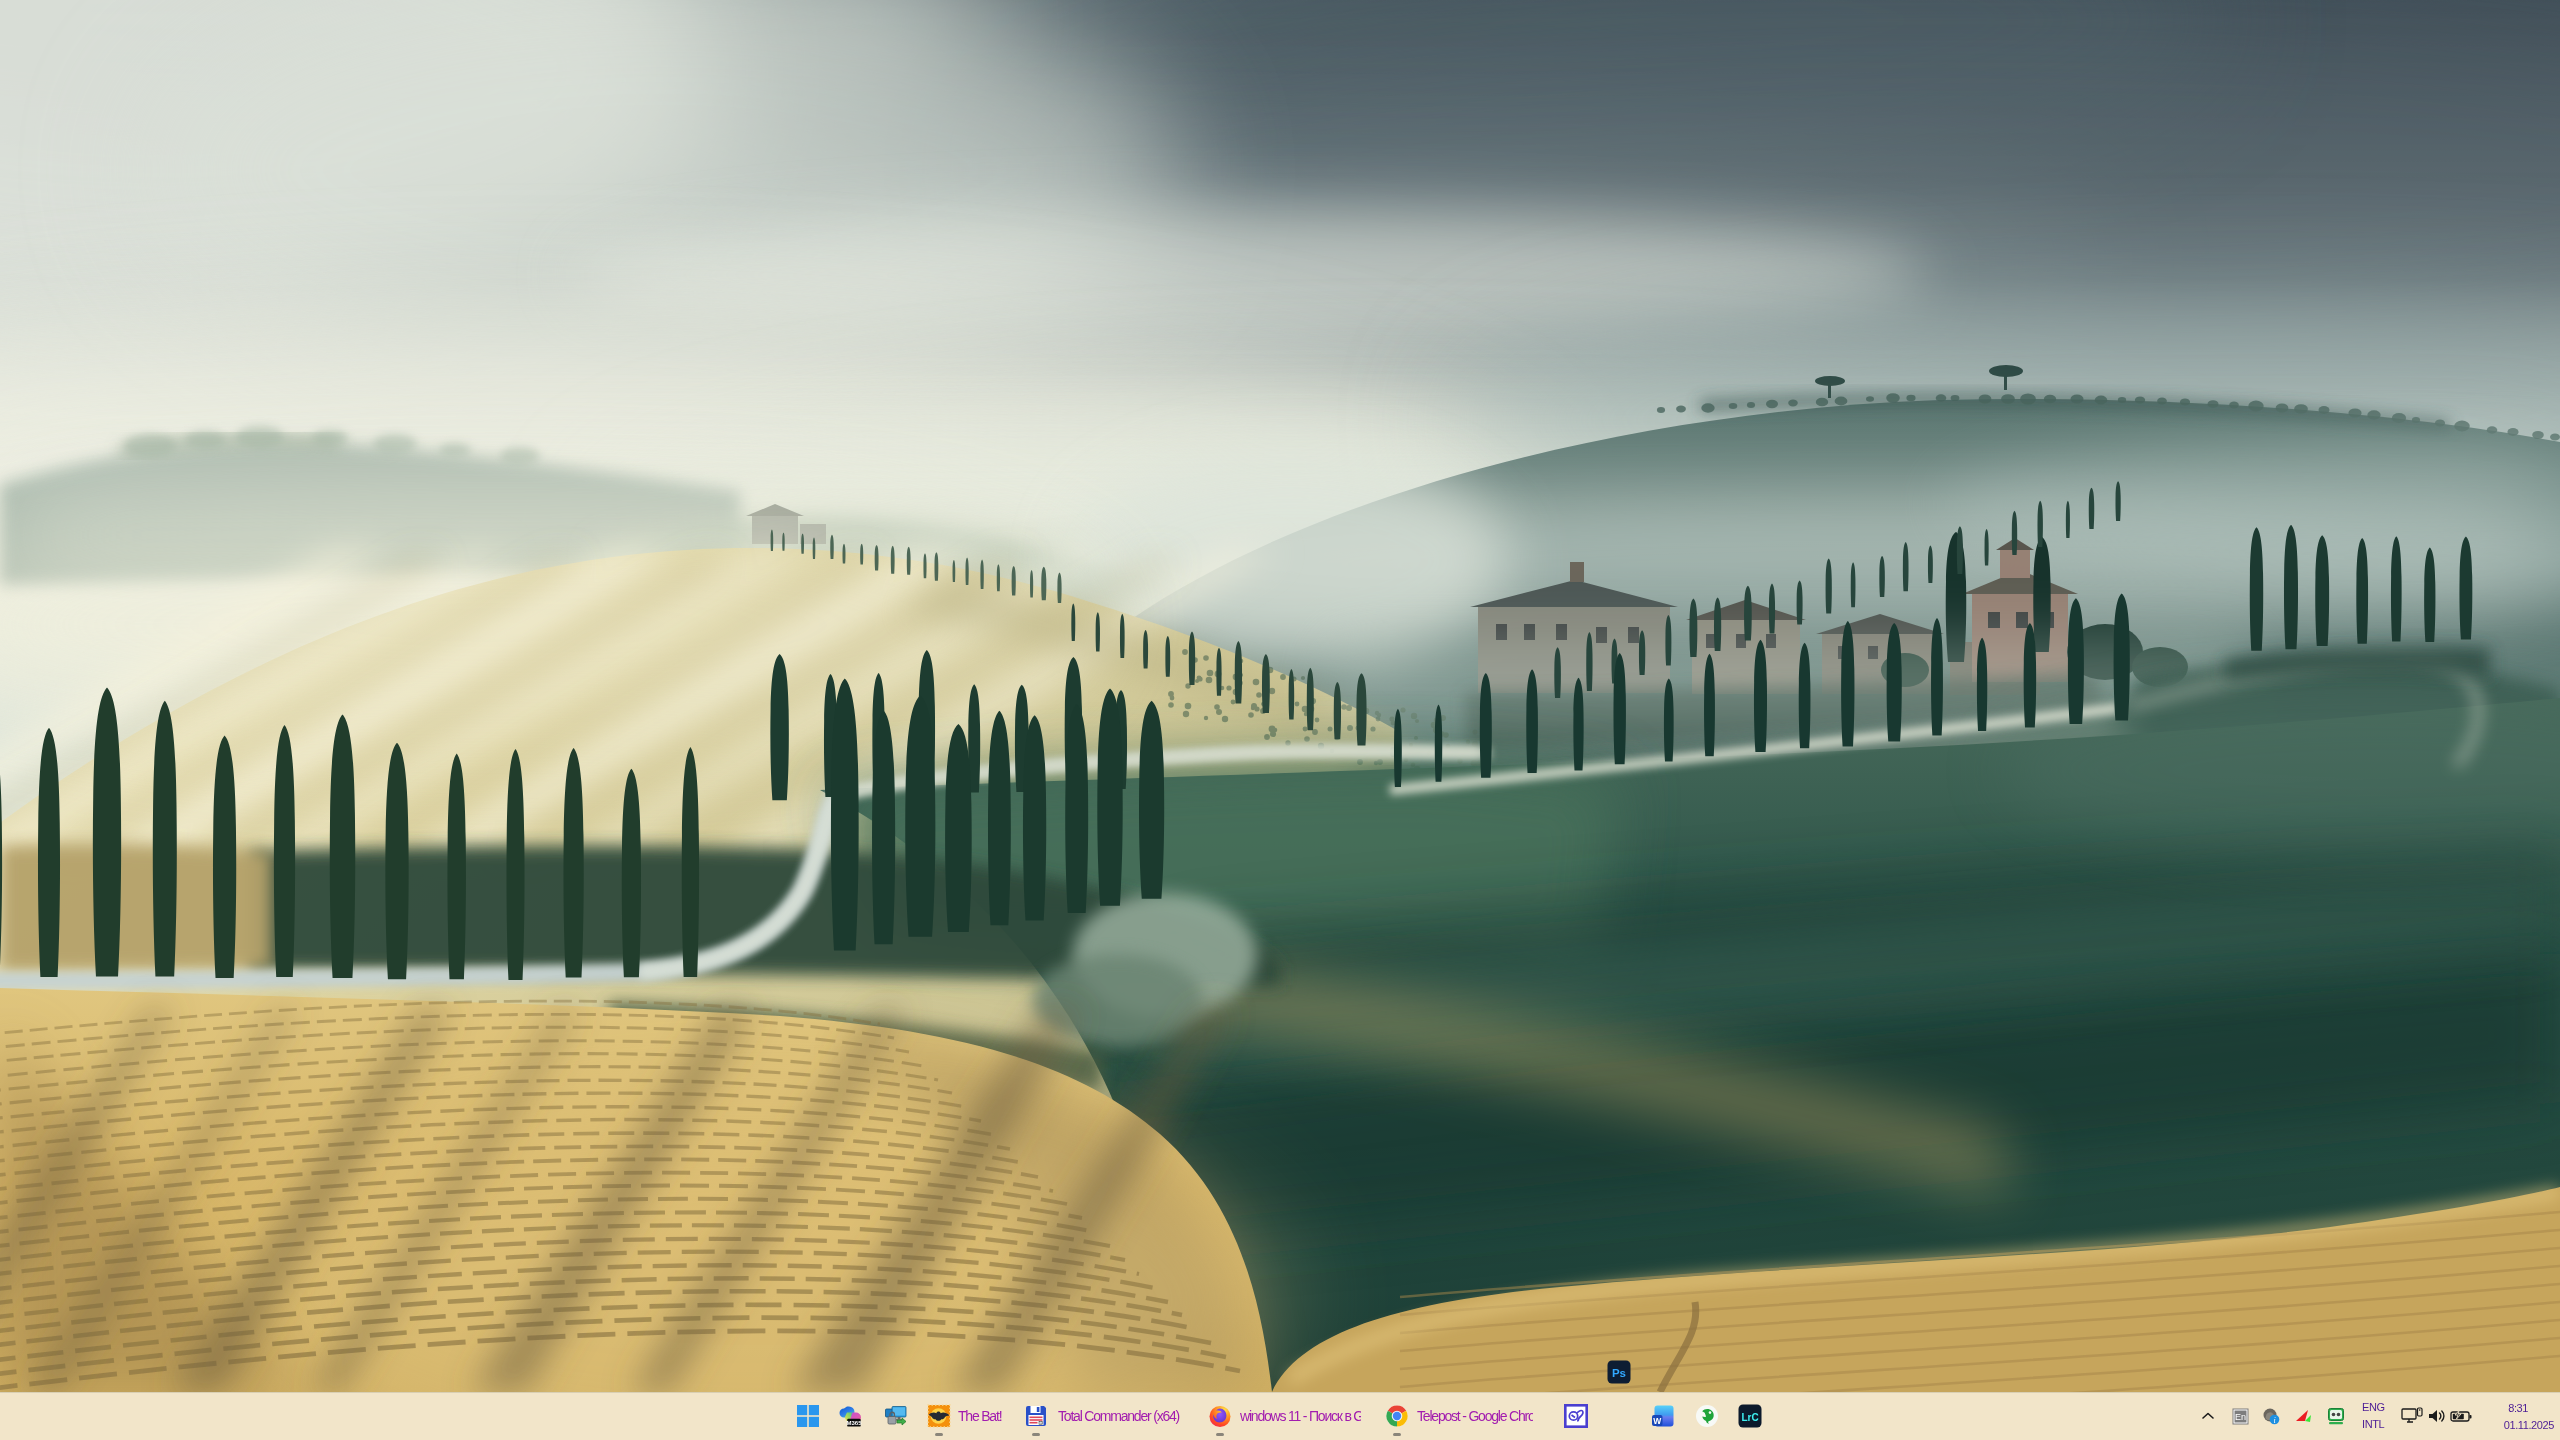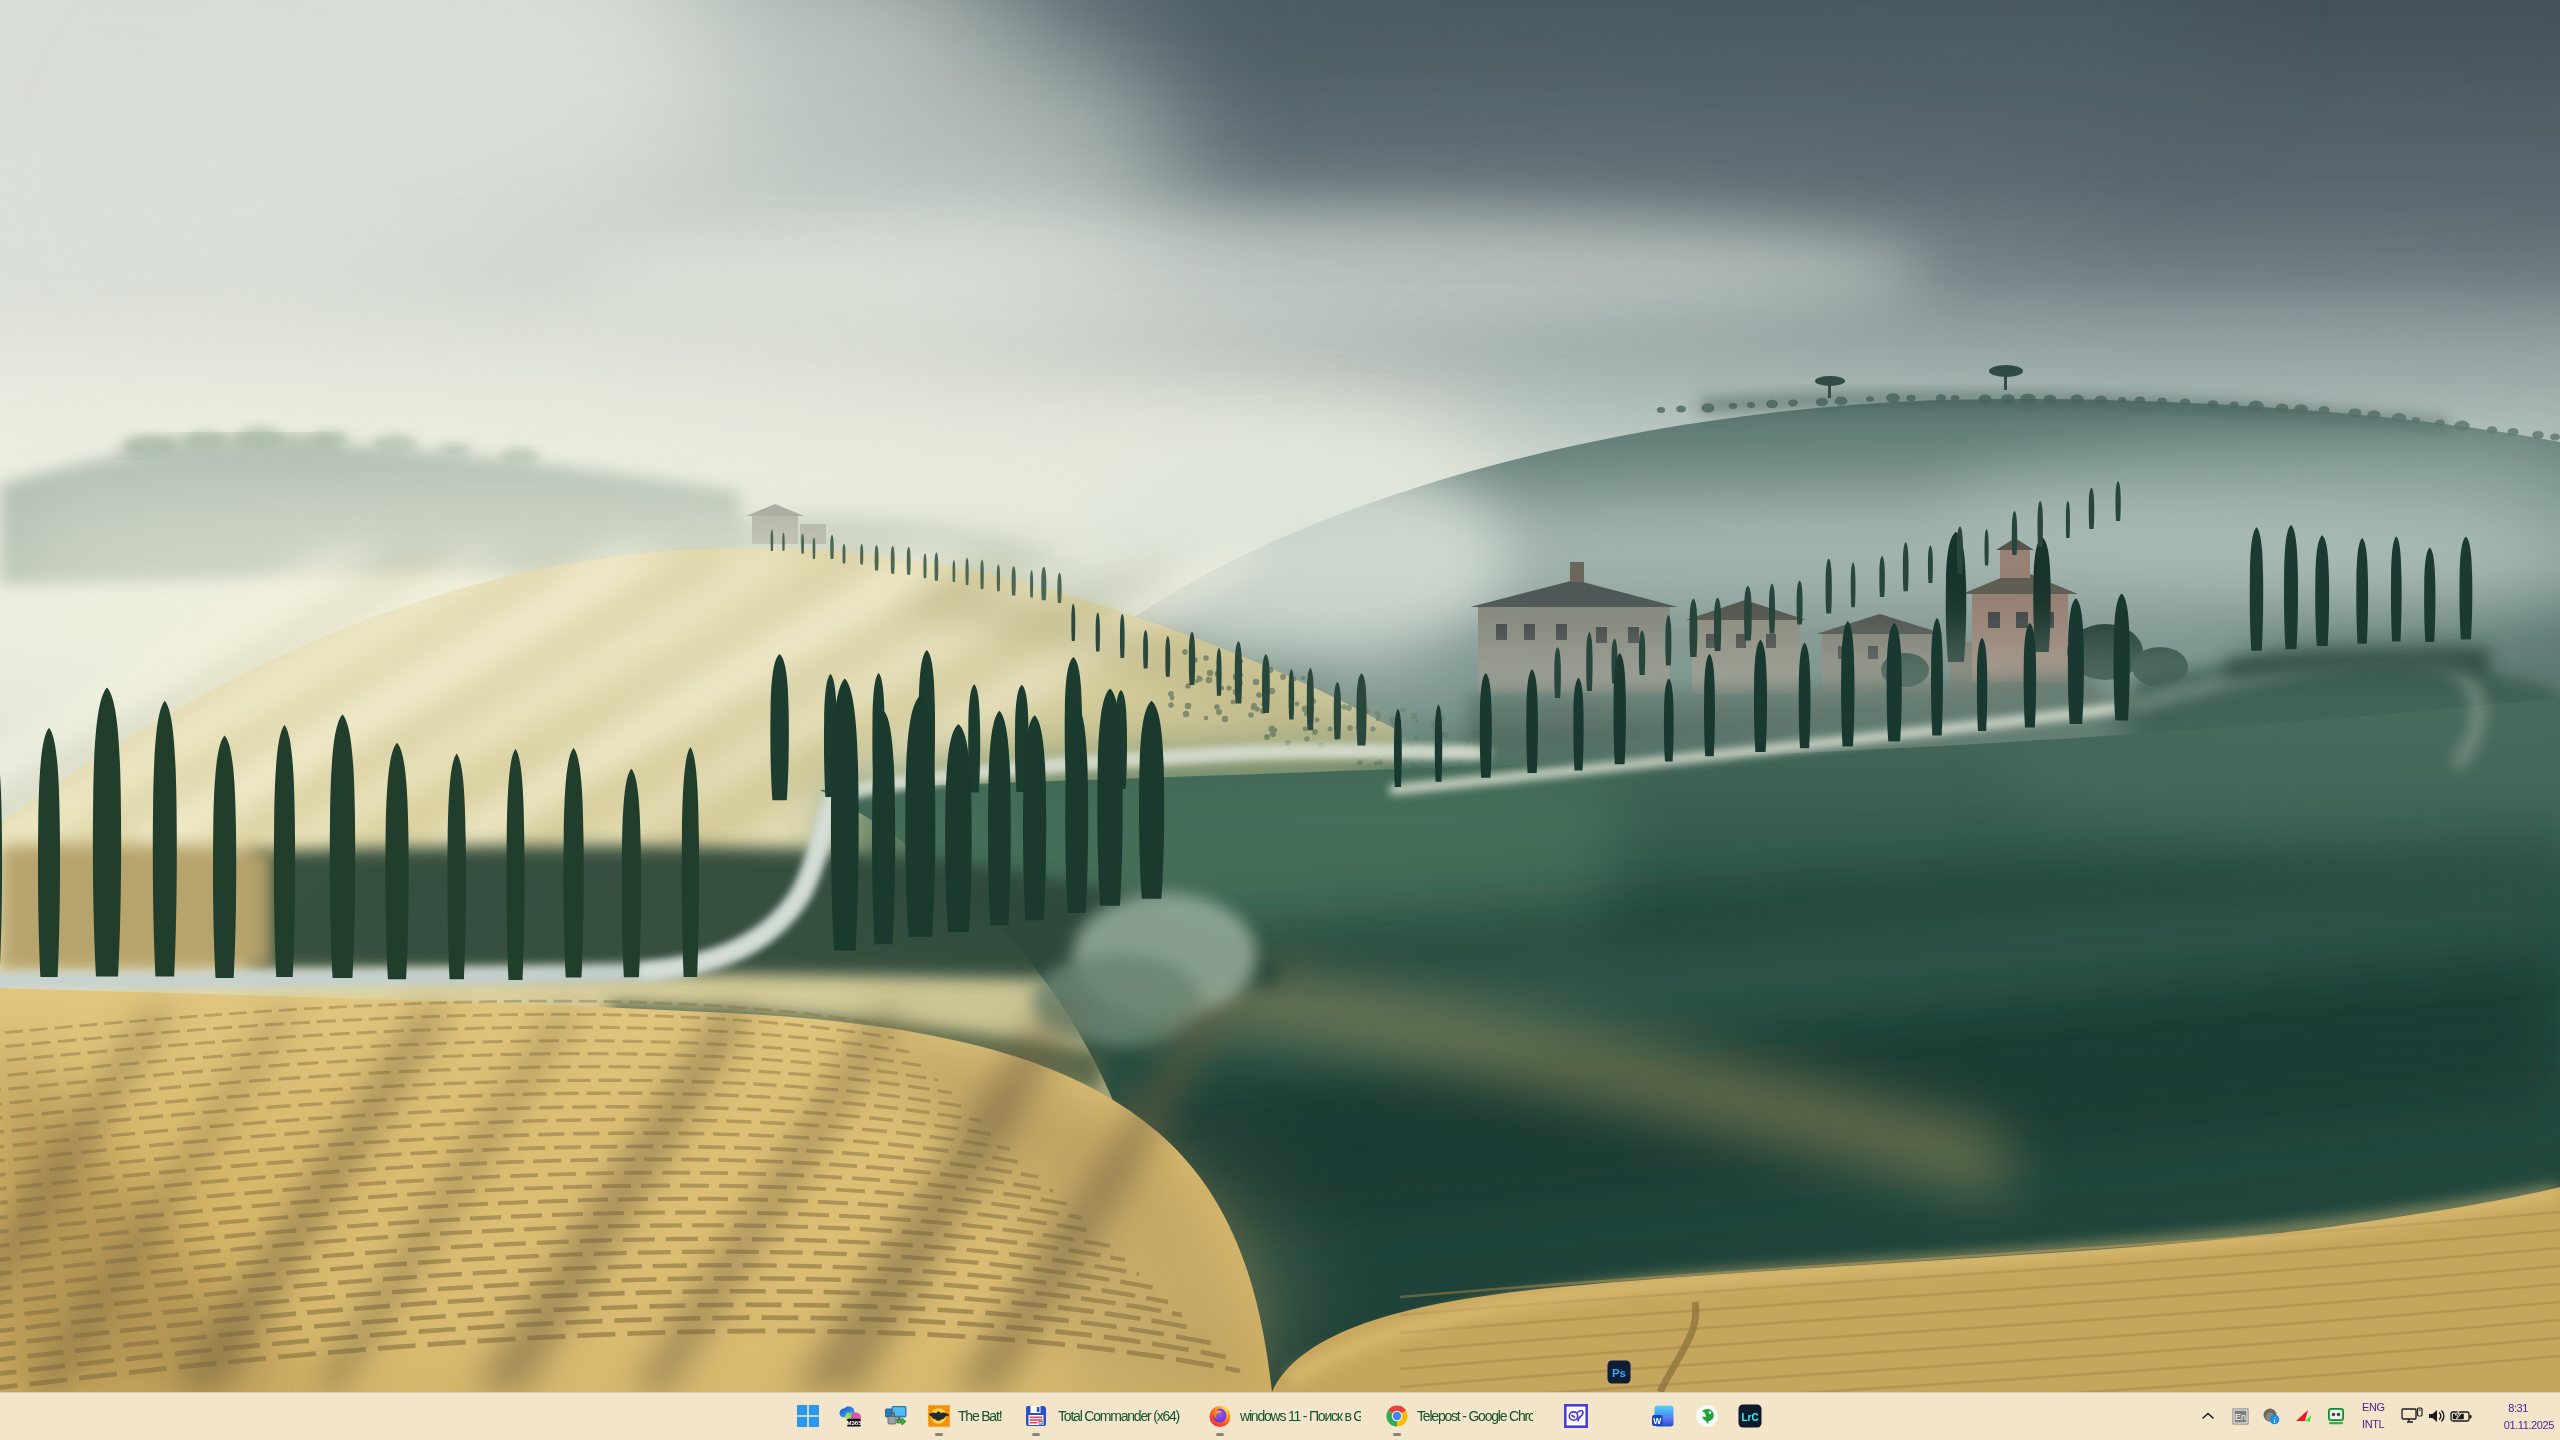--- a/index.html
+++ b/index.html
@@ -1,18 +1,18 @@
 <!DOCTYPE html>
 <html><head><meta charset="utf-8">
 <style>
 html,body{margin:0;padding:0;width:2560px;height:1440px;overflow:hidden;background:#dfe6da;font-family:"Liberation Sans",sans-serif}
 #wall{position:absolute;top:0;left:0;width:2560px;height:1392px;overflow:hidden}
 #bar{position:absolute;top:1392px;left:0;width:2560px;height:48px;background:#f2e5c9;border-top:1px solid #d9cfb4;box-sizing:border-box}
 .ic{position:absolute}
-.lbl{position:absolute;top:1392px;height:48px;line-height:48px;font-size:14px;letter-spacing:-1.2px;color:#14532d;white-space:nowrap}
+.lbl{position:absolute;top:1392px;height:48px;line-height:48px;font-size:14px;letter-spacing:-1.2px;color:#a21caf;white-space:nowrap}
 .dot{position:absolute;top:1433px;width:8px;height:3px;border-radius:2px;background:#8a857a}
 .trtxt{position:absolute;font-size:11px;line-height:17px;color:#4c1d95;letter-spacing:-0.4px}
 </style></head>
 <body>
 <div id="wall">
     <svg width="2560" height="1392" viewBox="0 0 2560 1392" xmlns="http://www.w3.org/2000/svg" style="position:absolute;top:0;left:0">
 <defs>
 <path id="cy" d="M0,-1 C0.045,-0.97 0.07,-0.86 0.075,-0.62 C0.08,-0.40 0.075,-0.18 0.06,0 L-0.06,0 C-0.075,-0.18 -0.08,-0.40 -0.075,-0.62 C-0.07,-0.86 -0.045,-0.97 0,-1 Z"></path>
 <linearGradient id="skyv" x1="0" y1="0" x2="0" y2="1">
  <stop offset="0" stop-color="#cdd5d1"></stop>

